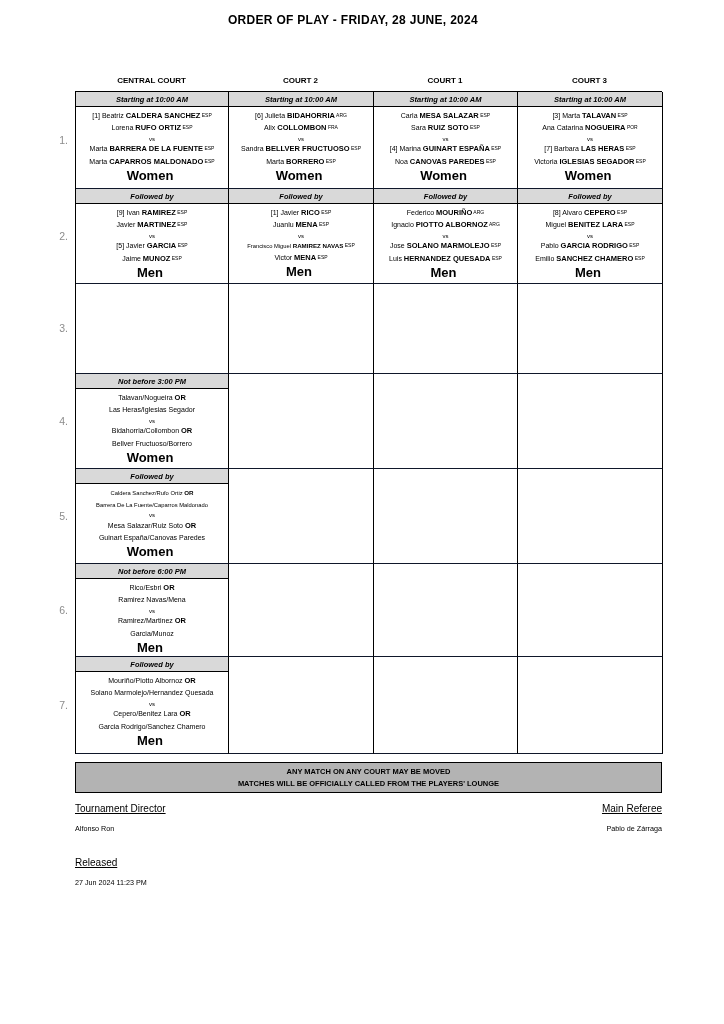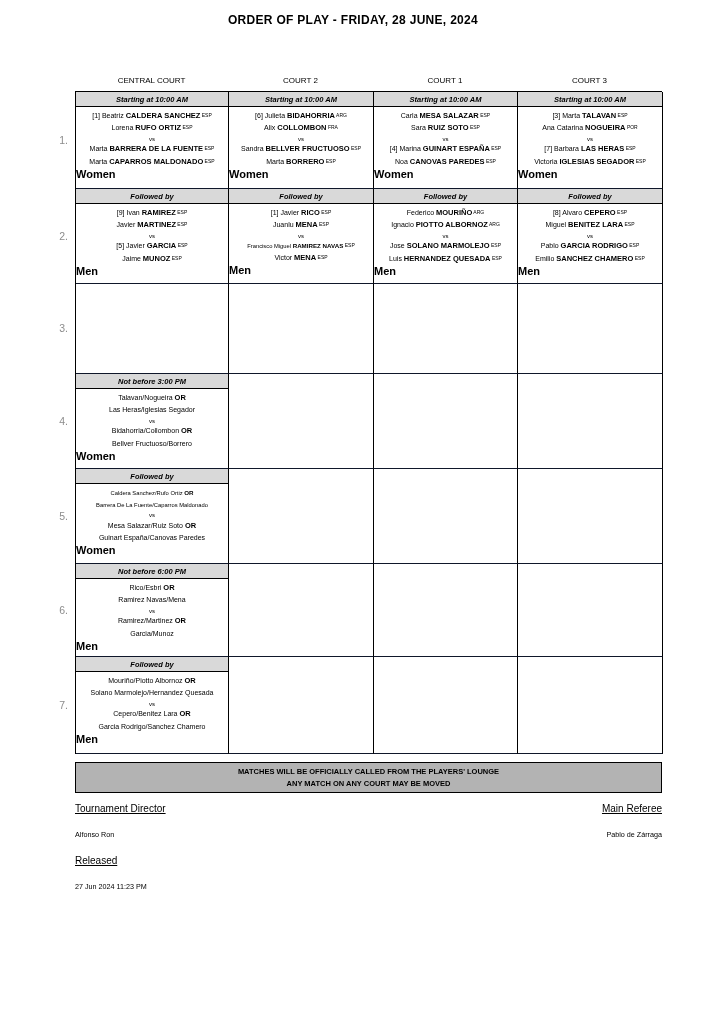--- a/index.html
+++ b/index.html
@@ -14,21 +14,21 @@
 
   .title {
     position:absolute; top:13px; left:0; width:100%;
     text-align:center; font-weight:bold; font-size:12px; letter-spacing:0.3px;
   }
 
   .table-wrap { position:absolute; left:75px; top:76px; width:587px; }
 
   .court-headers {
     display:grid; grid-template-columns:153px 145px 144px 145px;
-    height:15px; font-weight:normal; font-size:8px; text-align:center;
+    height:15px; font-weight:bold; font-size:8px; text-align:center;
   }
 
   .grid {
     display:grid;
     grid-template-columns:153px 145px 144px 145px;
     grid-template-rows:97px 95px 90px 95px 95px 93px 97px;
     border-top:1px solid #000; border-left:1px solid #000;
     width:587px;
   }
   .cell {
@@ -44,43 +44,43 @@
   }
   .cell-body { flex:1; display:flex; flex-direction:column; padding-top:3px; }
   .player-line { text-align:center; font-size:7.5px; padding:1.2px 2px; line-height:1.25; white-space:nowrap; }
   .player-line .pre { font-size:7px; font-weight:normal; }
   .player-line .lname { font-size:7.5px; font-weight:bold; }
   .player-line .cc { font-size:5px; position:relative; top:-1px; }
   .player-line.small .pre { font-size:5.8px; }
   .player-line.small .lname { font-size:6.2px; }
   .vs { text-align:center; font-size:6px; padding:1.5px 0; }
   .category {
-    margin-top:auto; text-align:left; font-weight:bold; font-size:11px;
+    margin-top:auto; text-align:center; font-weight:bold; font-size:13px;
     padding:0 4px 14px 0;
   }
 
   .row-nums {
     position:absolute; left:48px; top:91px; width:22px;
     display:grid; grid-template-rows:97px 95px 90px 95px 95px 93px 97px;
   }
   .row-num {
     display:flex; align-items:center; justify-content:flex-end;
     color:#8c8c8c; font-size:10.5px; padding-right:2px;
   }
 
   .banner {
     margin-top:8px; border:1px solid #000; background:#b3b3b3;
     text-align:center; font-weight:bold; font-size:7.5px;
     padding:3px 0; line-height:1.55;
   }
 
   .footer { margin-top:10px; display:flex; justify-content:space-between; }
   .footer .f-label { font-weight:normal; font-size:10px; text-decoration:underline; }
-  .footer .f-value { font-size:7.2px; margin-top:16px; }
-  .footer .gap { margin-top:16px; }
+  .footer .f-value { font-size:7.2px; margin-top:10px; }
+  .footer .gap { margin-top:24px; }
   .footer-right { text-align:right; }
 </style>
 </head>
 <body>
 
 <div class="page">
 
   <div class="title">ORDER OF PLAY - FRIDAY, 28 JUNE, 2024</div>
 
   <div class="table-wrap">
@@ -237,22 +237,22 @@
             <div class="player-line"><span class="pre">Garcia Rodrigo/Sanchez Chamero</span></div>
           </div>
           <div class="category">Men</div>
         </div>
         <div class="cell"></div>
         <div class="cell"></div>
         <div class="cell"></div>
       </div>
 
     <div class="banner">
+      <div>ANY MATCH ON ANY COURT MAY BE MOVED</div>
       <div>MATCHES WILL BE OFFICIALLY CALLED FROM THE PLAYERS' LOUNGE</div>
-      <div>ANY MATCH ON ANY COURT MAY BE MOVED</div>
     </div>
 
     <div class="footer">
       <div class="footer-left">
         <div class="f-label">Tournament Director</div>
         <div class="f-value">Alfonso Ron</div>
         <div class="f-label gap">Released</div>
         <div class="f-value">27 Jun 2024  11:23 PM</div>
       </div>
       <div class="footer-right">

